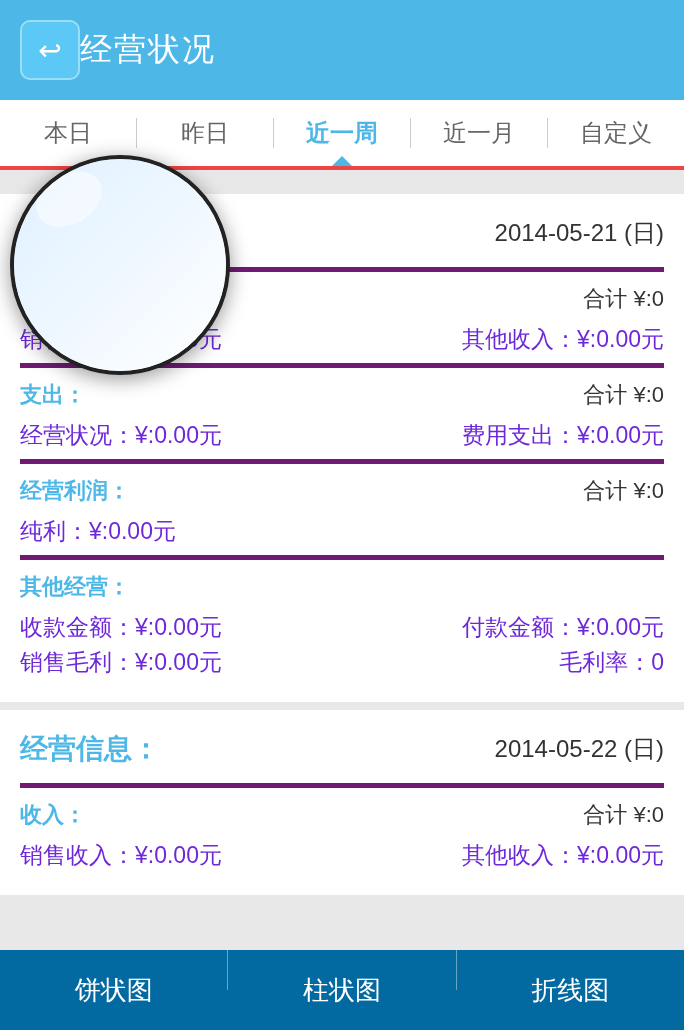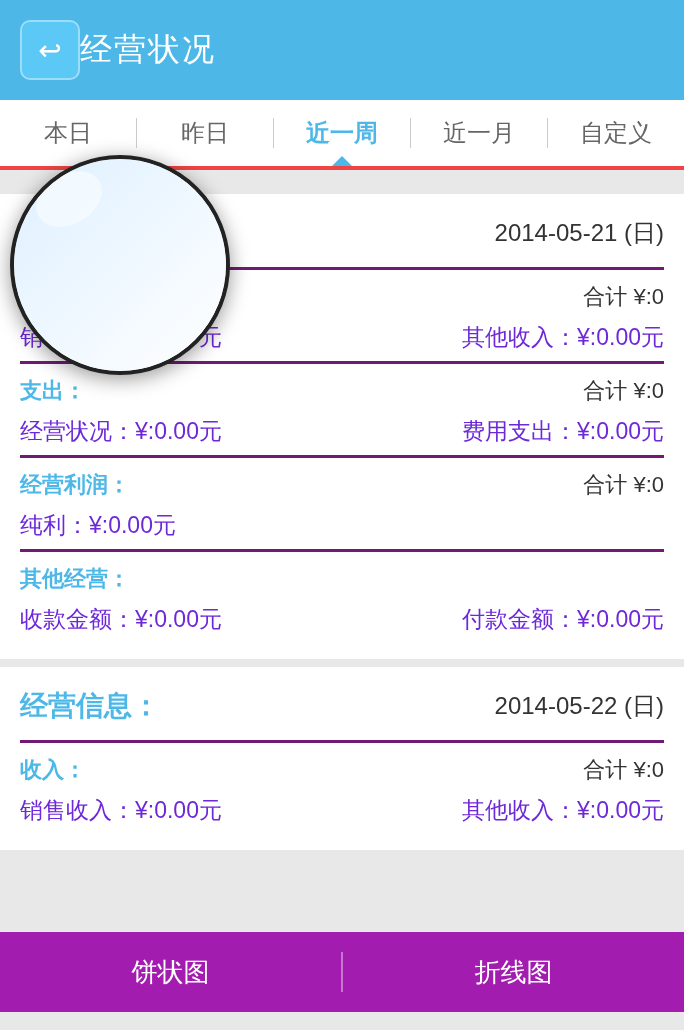--- a/index.html
+++ b/index.html
@@ -114,21 +114,21 @@
       font-weight: bold;
     }
     .section-date {
       margin-left: auto;
       color: #333;
       font-size: 24px;
     }
 
     
     .info-section {
-      border-top: 3px solid #701a75;
+      border-top: 5px solid #701a75;
       padding-top: 12px;
       margin-top: 8px;
     }
     .info-label {
       color: #4db8e8;
       font-size: 22px;
       font-weight: bold;
       margin-bottom: 6px;
     }
     .info-row {
@@ -141,27 +141,27 @@
       font-size: 23px;
     }
     .info-total {
       color: #333;
       font-size: 22px;
     }
 
     
     .bottom-bar {
       position: absolute;
-      bottom: 18px;
+      bottom: 0;
       left: 0;
       width: 684px;
       height: 80px;
-      background: #a21caf;
-      display: flex;
-      align-items: center;
+      background: #0369a1;
+      display: flex;
+      align-items: flex-start;
     }
     .bottom-btn {
       flex: 1;
       text-align: center;
       color: white;
       font-size: 26px;
       cursor: pointer;
       height: 100%;
       display: flex;
       align-items: center;
@@ -268,20 +268,24 @@
     </div>
 
     <div class="info-section">
       <div class="info-row">
         <span class="info-label">其他经营：</span>
       </div>
       <div class="info-row">
         <span class="info-sub">收款金额：¥:0.00元</span>
         <span class="info-sub">付款金额：¥:0.00元</span>
       </div>
+      <div class="info-row">
+        <span class="info-sub">销售毛利：¥:0.00元</span>
+        <span class="info-sub">毛利率：0</span>
+      </div>
     </div>
   </div>
 
   <div class="card">
     <div class="section-header">
       <span class="section-title">经营信息：</span>
       <span class="section-date">2014-05-22 (日)</span>
     </div>
 
     <div class="info-section">
@@ -299,15 +303,16 @@
 </div>
 
 <div class="magnifier-overlay">
   <div class="magnifier-inner"></div>
   <div class="magnifier-shine"></div>
 </div>
 
 <div class="bottom-bar">
   <div class="bottom-btn">饼状图</div>
   <div class="bottom-divider"></div>
+  <div class="bottom-btn">柱状图</div>
   <div class="bottom-divider"></div>
   <div class="bottom-btn">折线图</div>
 </div>
 
 </body></html>

